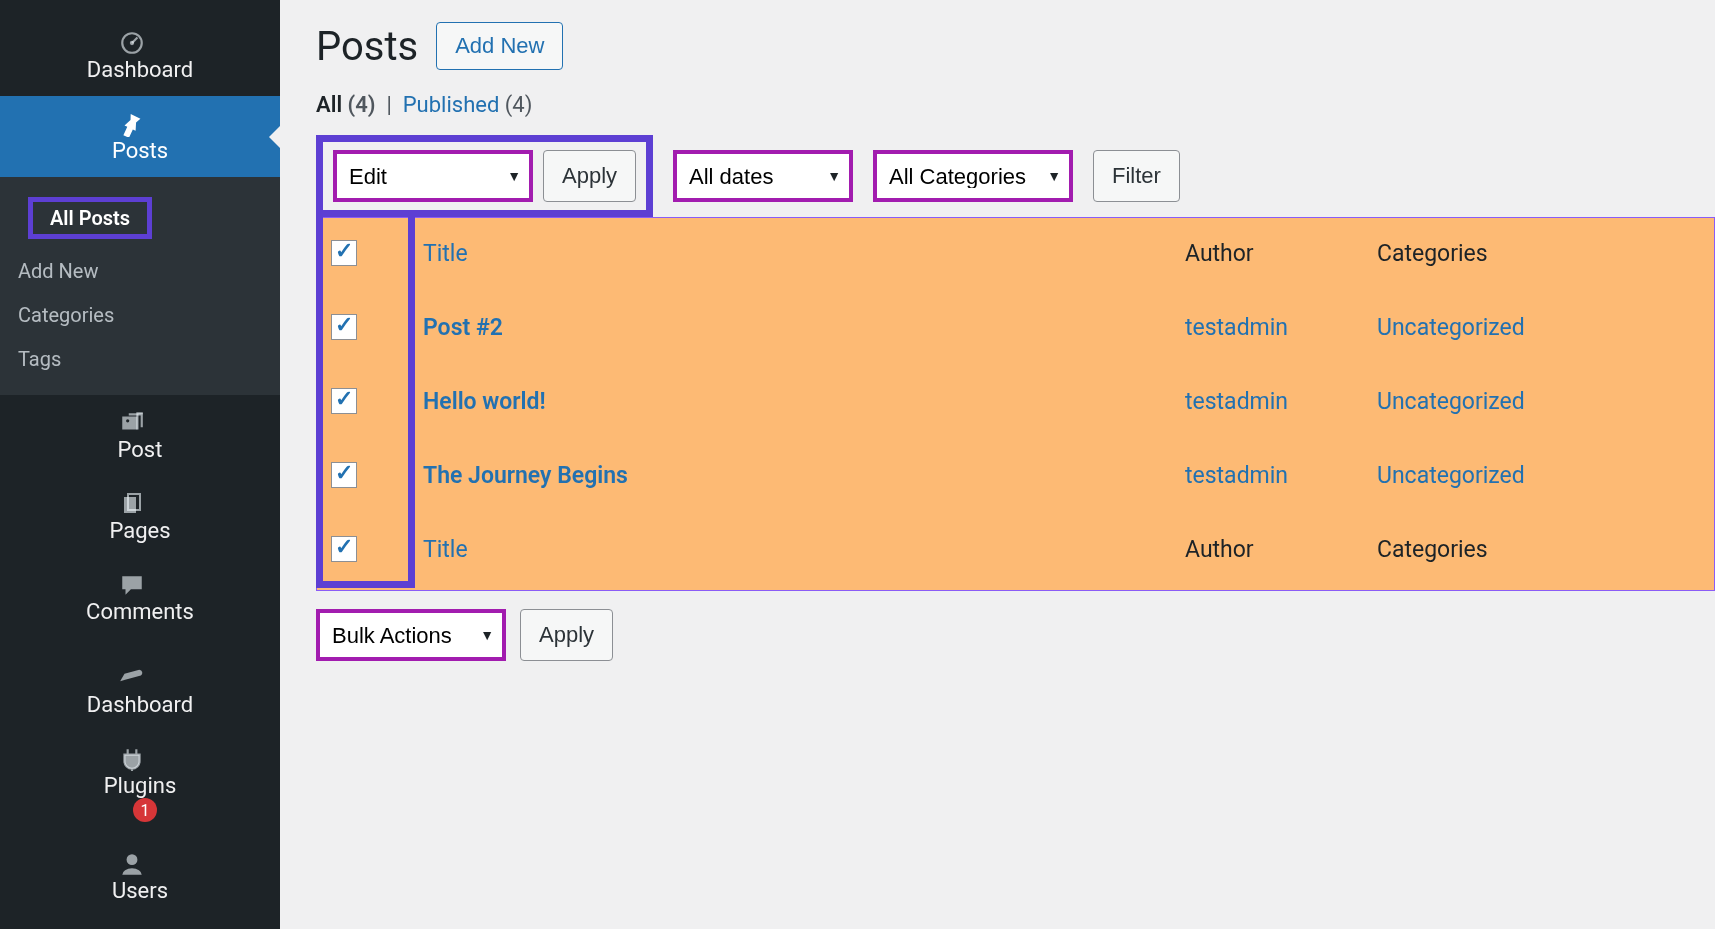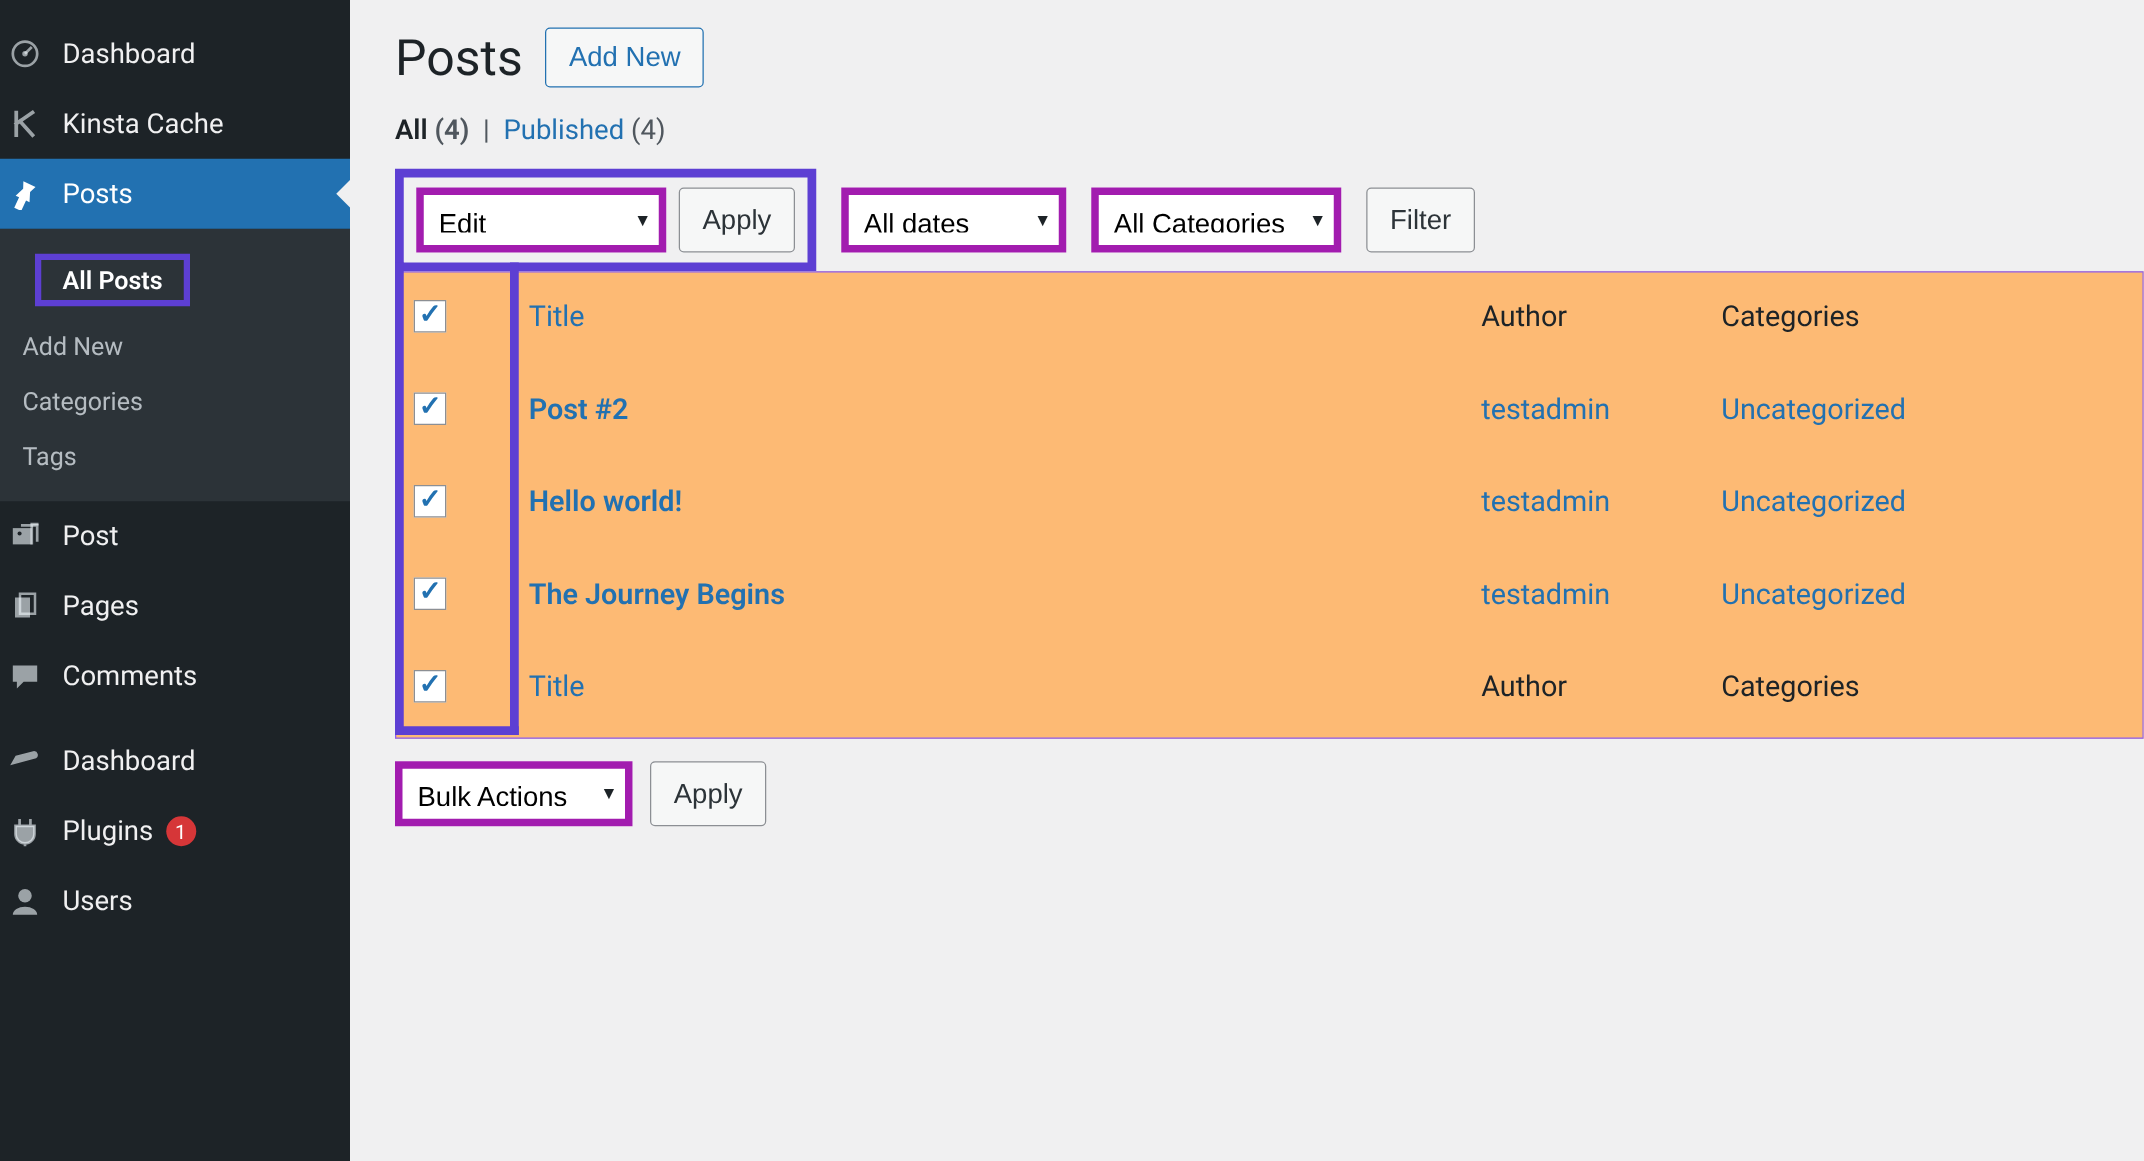--- a/index.html
+++ b/index.html
@@ -16,25 +16,26 @@
   .sidebar {
     width: 280px;
     background: #1d2327;
     color: #f0f0f1;
     flex-shrink: 0;
     padding-top: 15px;
   }
   .sidebar-item {
     display: flex;
     align-items: center;
-    padding: 14px 6px;
+    padding: 14px 34px;
     font-size: 22px;
     color: #f0f0f1;
     cursor: pointer;
     position: relative;
+    flex-direction: column;
   }
   .sidebar-item .mi {
     width: 28px;
     height: 28px;
     margin-right: 16px;
     display: inline-flex;
     align-items: center;
     justify-content: center;
     color: rgba(240,246,252,.6);
   }
@@ -132,21 +133,21 @@
     border: 7px solid #5d3fd3;
     background: #f0f0f1;
     padding: 8px 10px;
     display: inline-flex;
     gap: 10px;
     align-items: center;
   }
   select.wp-select {
     font-size: 22px;
     padding: 10px 38px 10px 12px;
-    border: 6px solid #a21caf;
+    border: 4px solid #a21caf;
     background: #fff;
     height: 52px;
     appearance: none;
     position: relative;
   }
   .sel-wrap {
     position: relative;
     display: inline-block;
   }
   .sel-wrap::after {
@@ -242,28 +243,20 @@
     <span class="mi">
       <svg width="26" height="26" viewBox="0 0 24 24">
           <circle cx="12" cy="12" r="9" fill="none" stroke="currentColor" stroke-width="2"></circle>
           <path d="M12 12 L17 7" stroke="currentColor" stroke-width="2"></path>
           <circle cx="12" cy="12" r="2" fill="currentColor"></circle>
         </svg>
     </span>
     <span>Dashboard</span>
   </div>
 
-  <div class="sidebar-item">
-    <span class="mi">
-      <svg width="24" height="24" viewBox="0 0 24 24">
-          <path d="M5 3v18 M5 12 L18 3 M8 10 L18 21" stroke="currentColor" stroke-width="3" fill="none" stroke-linecap="square"></path>
-        </svg>
-    </span>
-    <span>Kinsta Cache</span>
-  </div>
 
   <div class="sidebar-item active">
     <span class="mi">
       <svg width="26" height="26" viewBox="0 0 24 24">
           <path d="M14 3 L21 10 L16 12 L13 19 L11 17 L5 23 L1 19 L7 13 L5 11 L12 8 Z" fill="currentColor" transform="rotate(-20 12 12)"></path>
         </svg>
     </span>
     <span>Posts</span>
   </div>
 

